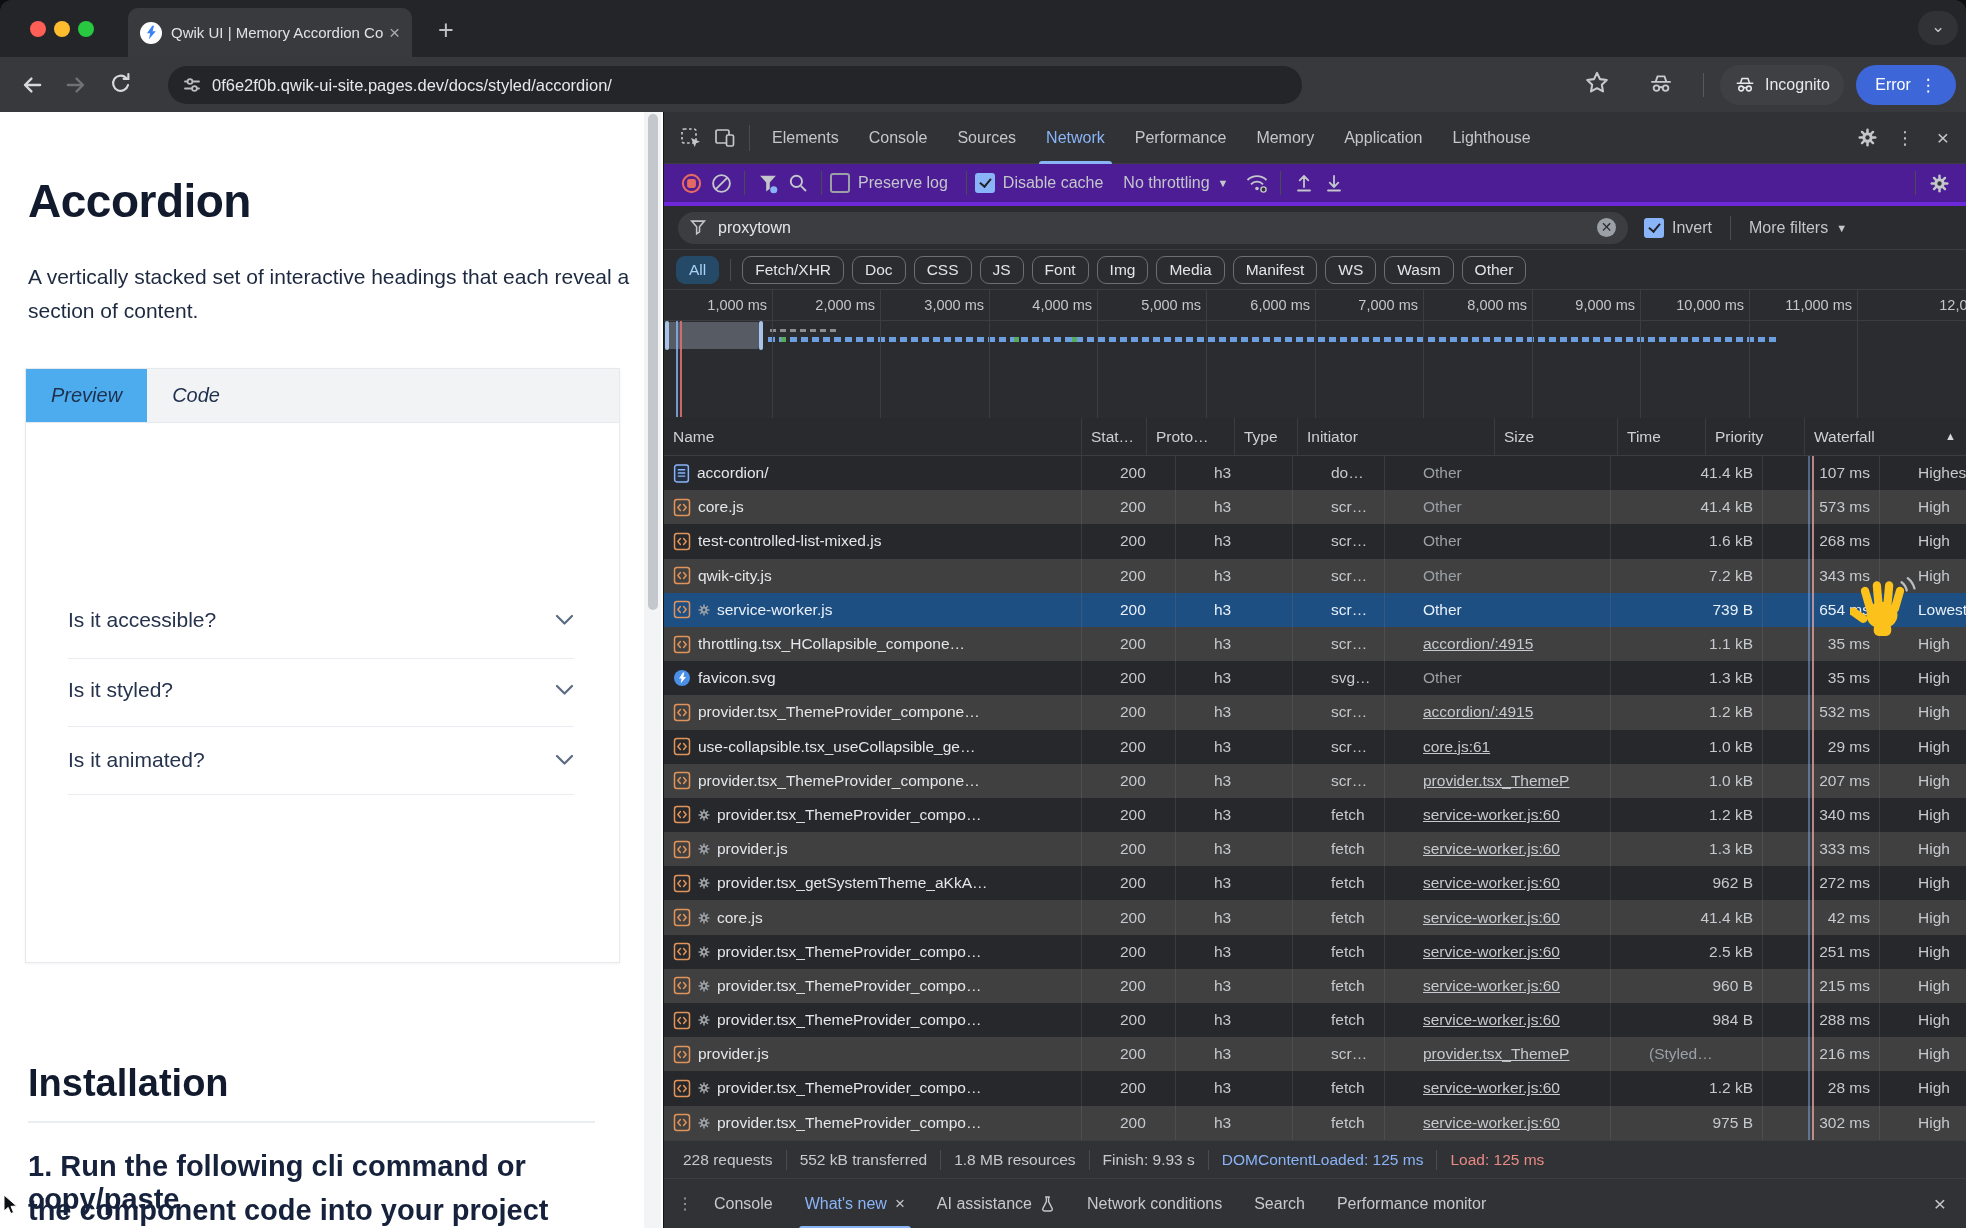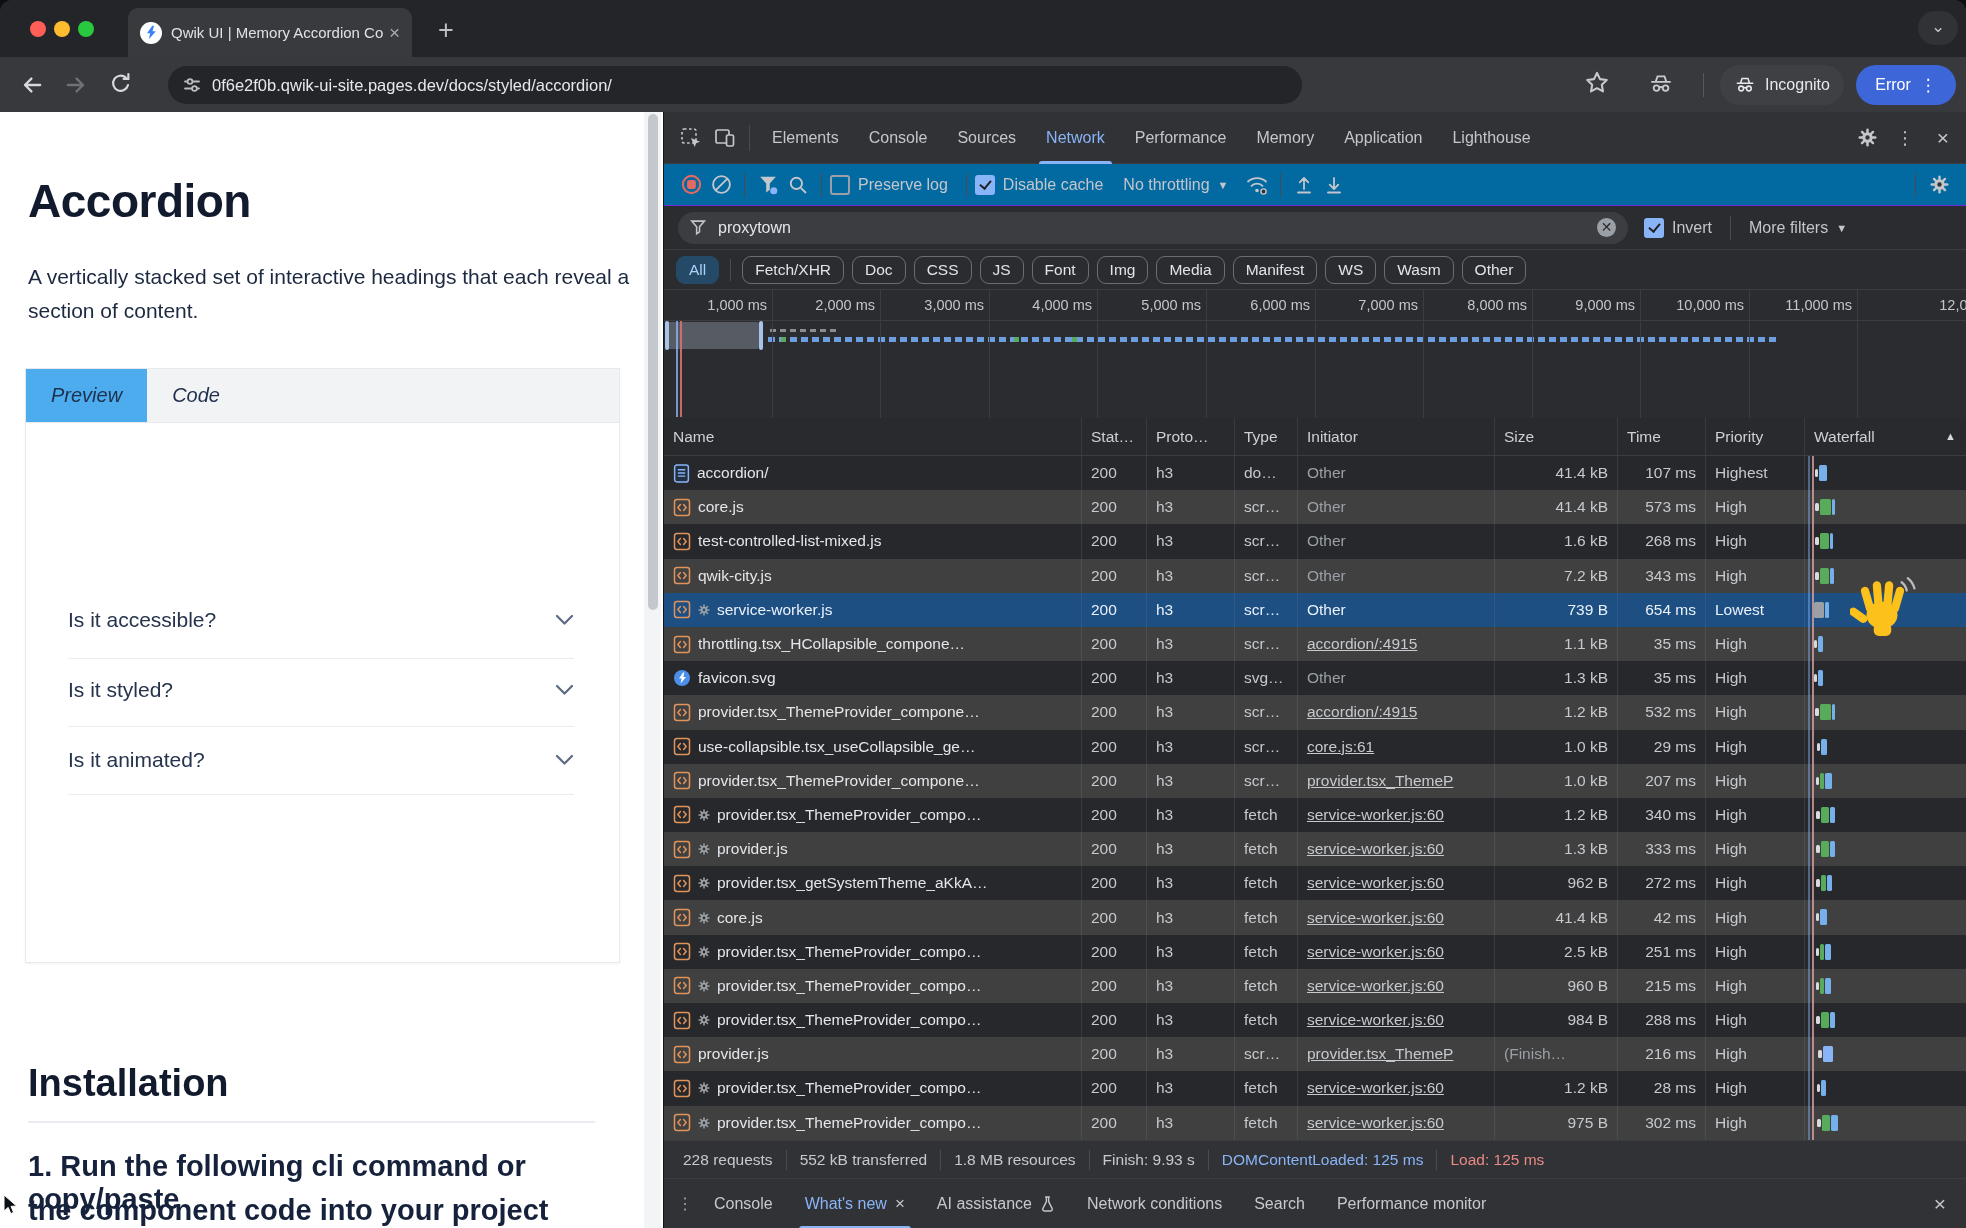--- a/index.html
+++ b/index.html
@@ -45,21 +45,21 @@
   
   .devtools{position:absolute;left:663px;top:112px;width:1303px;height:1116px;background:#282828;border-left:1px solid #141414;box-sizing:border-box;color:#c6c9cd;}
   .dt-tabs{position:absolute;left:0;top:0;width:100%;height:52px;background:#313235;display:flex;align-items:center;border-bottom:1px solid #3c3d40;box-sizing:border-box;padding-left:10px;}
   .dt-icon{width:34px;height:34px;display:flex;align-items:center;justify-content:center;flex:none;}
   .dt-sep{width:1px;height:26px;background:#4a4b4e;margin:0 7px;flex:none;}
   .dt-tab{position:relative;height:52px;line-height:52px;padding:0 15px;font-size:16px;color:#c3c6ca;flex:none;}
   .dt-tab.active{color:#8ab4f8;}
   .dt-tab.active::after{content:"";position:absolute;left:8px;right:8px;bottom:0;height:3px;background:#8ab4f8;border-radius:3px 3px 0 0;}
   .dt-right{margin-left:auto;display:flex;align-items:center;padding-right:6px;gap:4px;color:#c3c6ca;}
 
-  .nt-toolbar{position:absolute;left:0;top:52px;width:100%;height:42px;background:#0369a1;border-bottom:1px solid #6d28d9;display:flex;align-items:center;padding:0 12px;box-sizing:border-box;font-size:16px;color:#c3c6ca;}
+  .nt-toolbar{position:absolute;left:0;top:52px;width:100%;height:42px;background:#4c1d95;border-bottom:4px solid #6d28d9;display:flex;align-items:center;padding:0 12px;box-sizing:border-box;font-size:16px;color:#c3c6ca;}
   .ti{width:30px;height:30px;display:flex;align-items:center;justify-content:center;flex:none;}
   .vsep{width:1px;height:24px;background:#4a4b4e;margin:0 8px;flex:none;}
   .cb{width:16px;height:16px;border:2px solid #9aa0a6;border-radius:3px;box-sizing:content-box;flex:none;}
   .cb.on{background:#8ab4f8;border-color:#8ab4f8;position:relative;}
   .cb.on::after{content:"";position:absolute;left:5px;top:1px;width:5px;height:9px;border-right:2.5px solid #1f2125;border-bottom:2.5px solid #1f2125;transform:rotate(40deg);}
   .lbl{margin:0 10px 0 8px;}
   .ddown{margin-left:10px;display:flex;align-items:center;gap:8px;}
   .caret{font-size:11px;color:#c3c6ca;}
 
   .nt-filterrow{position:absolute;left:0;top:94px;width:100%;height:44px;background:#2b2c2f;border-bottom:1px solid #3c3d40;display:flex;align-items:center;padding:0 14px;box-sizing:border-box;font-size:16px;color:#c3c6ca;}
@@ -81,21 +81,21 @@
   .tl-dash{position:absolute;left:104px;top:47px;width:1012px;height:5px;background:repeating-linear-gradient(90deg,#6d9fe0 0 7px,rgba(0,0,0,0) 7px 11px);}
   .tl-gdash{position:absolute;left:106px;top:39px;width:70px;height:3px;background:repeating-linear-gradient(90deg,#8a8d91 0 6px,rgba(0,0,0,0) 6px 10px);}
   .tl-green{position:absolute;top:47px;width:5px;height:5px;background:#57ab5a;}
   .tl-ev{position:absolute;top:31px;height:96px;width:2px;}
 
   .nt-header{position:absolute;left:0;top:306px;width:100%;height:38px;background:#292a2d;border-bottom:1px solid #3c3d40;display:flex;box-sizing:border-box;font-size:15.5px;color:#cdd0d4;}
   .hcell{line-height:37px;padding:0 9px;border-right:1px solid #3a3b3e;box-sizing:border-box;overflow:hidden;white-space:nowrap;flex:none;position:relative;}
   .sortarrow{position:absolute;right:10px;top:0;font-size:11px;color:#d5d8dc;}
 
   .nt-rows{position:absolute;left:0;top:344px;width:100%;height:684px;overflow:hidden;}
-  .nrow{display:flex;height:34.2px;}
+  .nrow{display:flex;height:34.2px;gap:29px;}
   .nrow.odd{background:#27282b}.nrow.even{background:#404040}
   .nrow.sel{background:#1d4f82;}
   .cell{height:100%;display:flex;align-items:center;padding:0 9px;border-right:1px solid rgba(125,129,135,0.22);box-sizing:border-box;font-size:15.5px;color:#c6c9cd;white-space:nowrap;overflow:hidden;flex:none;}
   .cell.name{color:#e4e6e9;gap:7px;}
   .cell.name .nm{overflow:hidden;text-overflow:ellipsis;}
   .cell.r{justify-content:flex-end;}
   .cell.wfc{position:relative;padding:0;}
   .link{text-decoration:underline;color:#c6c9cd;}
   .dim{color:#9aa0a6;}
   .nrow.sel .cell,.nrow.sel .link,.nrow.sel .dim{color:#eaf1fb;}
@@ -962,21 +962,21 @@
               </span>
               <span class="nm">provider.js</span>
             </div>
             <div class="cell" style="width: 65px;">200</div>
             <div class="cell" style="width: 88px;">h3</div>
             <div class="cell" style="width: 63px;">scr…</div>
             <div class="cell" style="width: 197px;">
               <span class="link">provider.tsx_ThemeP</span>
             </div>
             <div class="cell" style="width: 123px;">
-              <span class="dim">(Finish…</span>
+              <span class="dim">(Styled…</span>
             </div>
             <div class="cell r" style="width: 88px;">216 ms</div>
             <div class="cell" style="width: 99px;">High</div>
             <div class="cell wfc" style="width: 162px;">
               <div class="wfb" style="left: 13px; width: 4px; background: rgb(217, 218, 220); top: 13px; height: 8px;"></div>
               <div class="wfb" style="left: 18px; width: 10px; background: rgb(138, 180, 248); top: 9px; height: 16px;"></div>
             </div>
           </div>
           <div class="nrow odd">
             <div class="cell name" style="width: 418px;">

